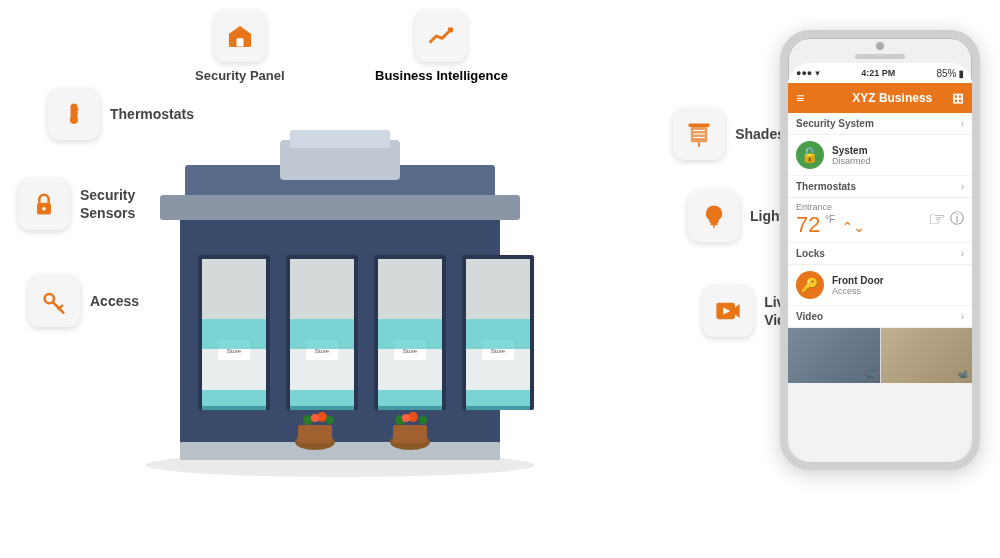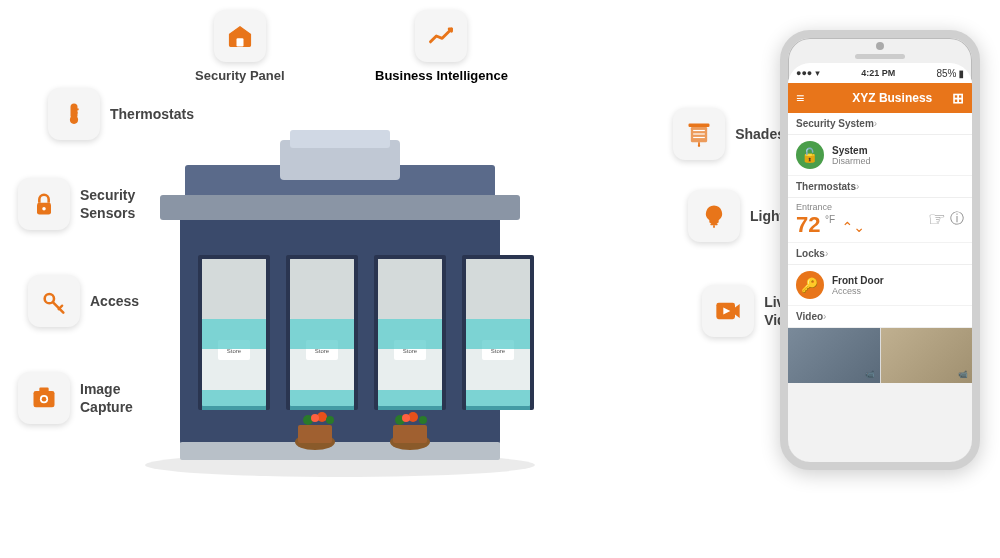--- a/index.html
+++ b/index.html
@@ -130,20 +130,21 @@
 
     
     .phone-section {
       background: #fff;
       margin-bottom: 1px;
     }
 
     .section-header {
       display: flex;
       align-items: center;
+      justify-content: space-between;
       padding: 5px 8px;
       border-bottom: 1px solid #eee;
     }
 
     .section-title {
       font-size: 10px;
       font-weight: 600;
       color: #555;
     }
 
@@ -175,21 +176,21 @@
     .section-icon-circle.orange {
       background: #e8751a;
     }
 
     .section-text-block { flex: 1; }
     .section-main-text { font-size: 10px; color: #333; font-weight: 700; }
     .section-sub-text { font-size: 9px; color: #888; }
 
     .temp-display {
       font-size: 22px;
-      font-weight: 700;
+      font-weight: 400;
       color: #e8751a;
       line-height: 1;
     }
 
     .temp-unit {
       font-size: 10px;
       color: #888;
       vertical-align: top;
     }
 
@@ -293,31 +294,20 @@
     <div class="feature-icon">
       <svg viewBox="0 0 24 24" fill="none">
         <circle cx="8" cy="10" r="4" stroke="#e8751a" stroke-width="2.2" fill="none"></circle>
         <line x1="11" y1="13" x2="20" y2="22" stroke="#e8751a" stroke-width="2.2" stroke-linecap="round"></line>
         <line x1="16" y1="19" x2="19" y2="16" stroke="#e8751a" stroke-width="2" stroke-linecap="round"></line>
       </svg>
     </div>
     <div class="feature-label">Access</div>
   </div>
 
-  <div class="feature-item" style="position:absolute; top:372px; left:18px;">
-    <div class="feature-icon">
-      <svg viewBox="0 0 24 24" fill="none">
-        <rect x="3" y="6" width="18" height="14" rx="2" fill="#e8751a"></rect>
-        <circle cx="12" cy="13" r="3.5" fill="#fff"></circle>
-        <rect x="8" y="3" width="8" height="4" rx="1" fill="#e8751a"></rect>
-        <circle cx="12" cy="13" r="2" fill="#e8751a"></circle>
-      </svg>
-    </div>
-    <div class="feature-label" style="line-height:1.3;">Image<br>Capture</div>
-  </div>
 
   <div class="feature-item" style="position:absolute; top:108px; right:215px;">
     <div class="feature-icon">
       <svg viewBox="0 0 24 24" fill="none">
         <rect x="3" y="3" width="18" height="3" rx="1" fill="#e8751a"></rect>
         <rect x="5" y="6" width="14" height="13" fill="#e8751a" opacity="0.7" rx="1"></rect>
         <line x1="7" y1="9" x2="17" y2="9" stroke="#fff" stroke-width="1"></line>
         <line x1="7" y1="12" x2="17" y2="12" stroke="#fff" stroke-width="1"></line>
         <line x1="7" y1="15" x2="17" y2="15" stroke="#fff" stroke-width="1"></line>
         <line x1="12" y1="19" x2="12" y2="22" stroke="#e8751a" stroke-width="1.5"></line>

